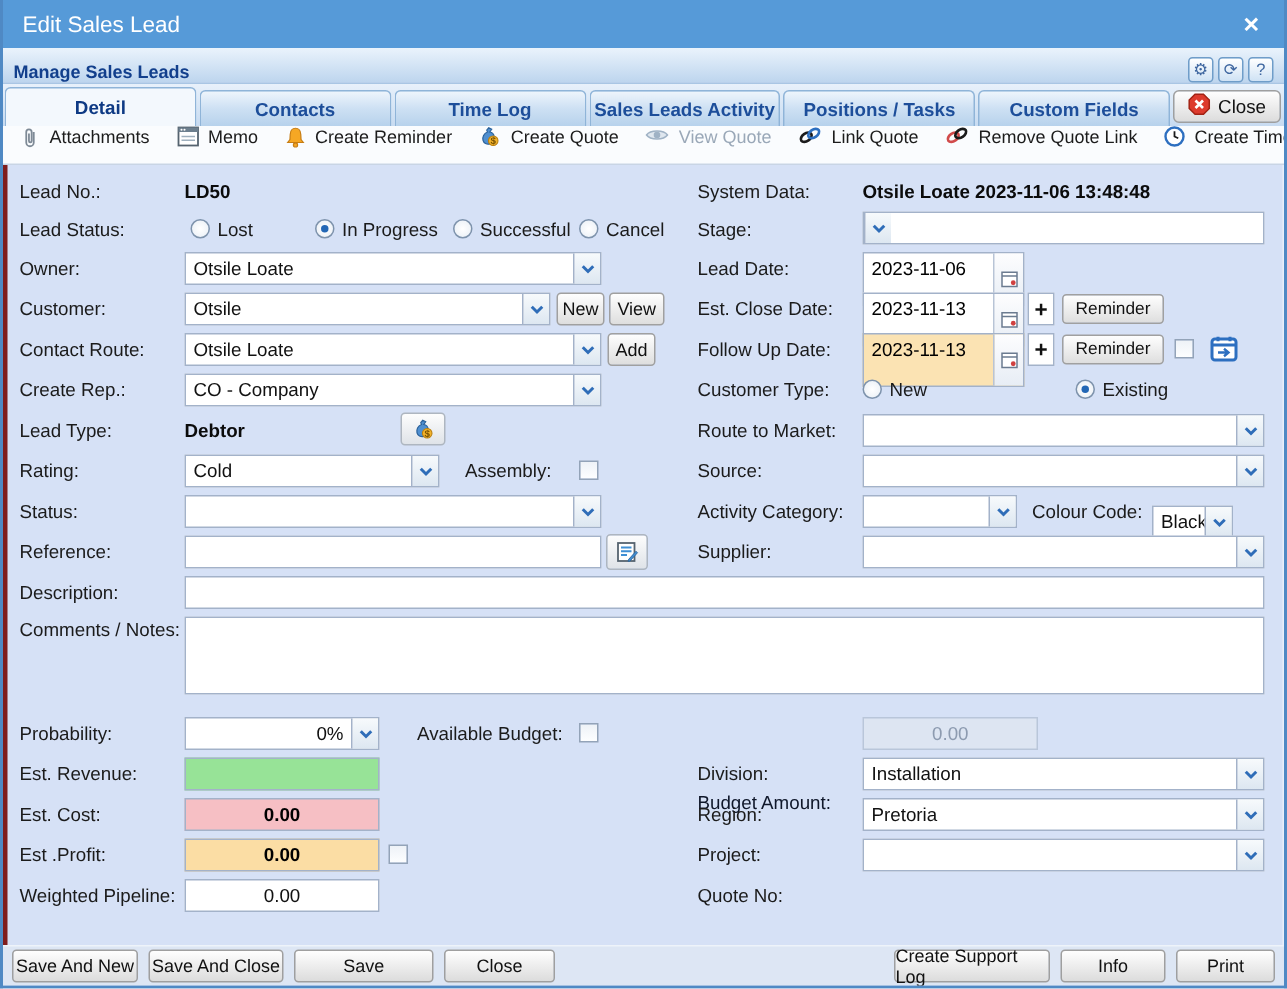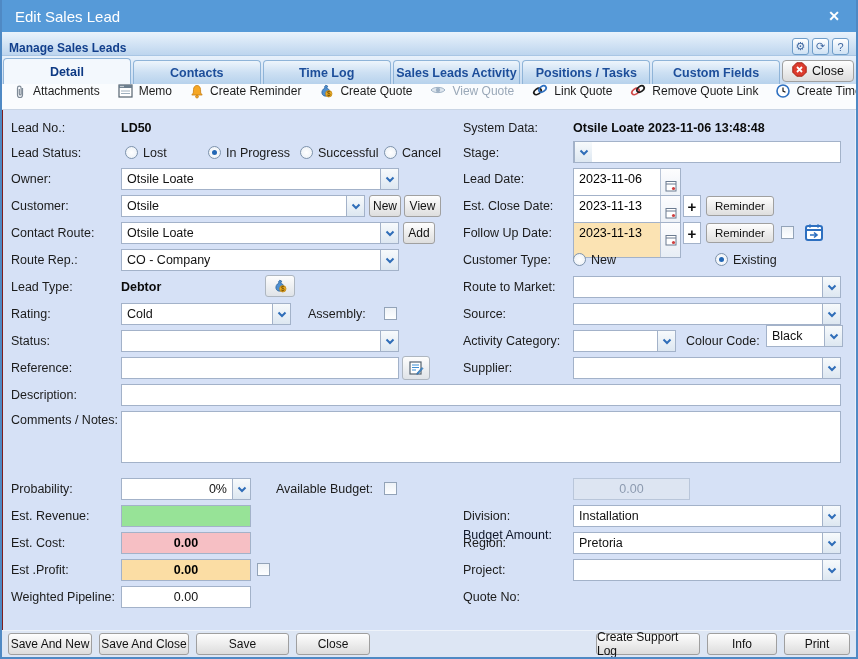--- a/index.html
+++ b/index.html
@@ -32,21 +32,21 @@
                display:flex; align-items:center; gap:5px; font-size:12.5px; color:#111; cursor:pointer; }
   
   .toolbar { height:26px; flex:0 0 26px; background:#fafcfe; border-bottom:1px solid #c9d5e5;
              display:flex; align-items:center; padding:0 2px; }
   .titem { display:flex; align-items:flex-start; gap:6px; padding:0 9px; height:100%;
            font-size:12px; color:#1c1c1c; cursor:pointer; white-space:nowrap; }
   .titem.disabled { color:#9aa8b8; cursor:default; }
   .tsep { width:1px; height:15px; background:#c3cdda; box-shadow:1px 0 0 #ffffff; }
   
   .form { position:relative; flex:1 1 auto; background:#d6e1f6;
-          border-left:1px solid #7f1d1d; border-right:1px solid #e9effa; }
+          border-left:3px solid #7f1d1d; border-right:1px solid #e9effa; }
   .lbl { position:absolute; font-size:12.5px; color:#1b1b1b; white-space:nowrap; }
   .lbl.dis { color:#0f172a;margin-top:46px; }
   .bval { position:absolute; font-size:12.5px; font-weight:bold; color:#0b0b0b; white-space:nowrap; }
   .combo { position:absolute; height:22px; background:#fff; border:1px solid #a3b2c9; display:flex; cursor:pointer; }
   .combo .ct { flex:1; font-size:12.5px; color:#111; padding:3px 5px 0 5px; white-space:nowrap; overflow:hidden; }
   .combo .cbtn { width:18px; flex:0 0 18px; border-left:1px solid #a3b2c9;
                  background:linear-gradient(#f7fafc,#dde7f1); display:flex; align-items:center; justify-content:center; }
   .tinput { position:absolute; height:22px; border:1px solid #a3b2c9; background:#fff;
             font-size:12.5px; font-family:"Liberation Sans",sans-serif; padding:0 5px; color:#111; }
   .tinput.center { text-align:center; }
@@ -287,21 +287,21 @@
     <span class="cb" style="left:778px;top:116px"></span>
     <div class="iconbtn" style="left:798px;top:111px;width:26px;height:23px;background:none;border:none">
         <svg width="20" height="19" viewBox="0 0 20 19">
           <rect x="2" y="3" width="16" height="14" rx="2" fill="#fff" stroke="#2d6fc0" stroke-width="2"></rect>
           <path d="M2 7 h16" stroke="#2d6fc0" stroke-width="2"></path>
           <path d="M6 1.5 v3 M14 1.5 v3" stroke="#2d6fc0" stroke-width="2"></path>
           <path d="M6 12 h6 M10 9.5 L13 12 L10 14.5" fill="none" stroke="#2d6fc0" stroke-width="1.6"></path>
         </svg>
       </div>
 
-    <span class="lbl" style="left:8px;top:143px">Route Rep.:</span>
+    <span class="lbl" style="left:8px;top:143px">Create Rep.:</span>
     <div class="combo" style="left:118px;top:139px;width:278px">
       <span class="ct">CO - Company</span>
       <span class="cbtn">
           <svg width="10" height="7" viewBox="0 0 10 7">
             <path d="M1.5 1.5 L5 5 L8.5 1.5" fill="none" stroke="#2f6db8" stroke-width="2"></path>
           </svg>
         </span>
     </div>
     <span class="lbl" style="left:460px;top:143px">Customer Type:</span>
     <span class="radio" style="left:570px;top:143px"></span>
@@ -361,21 +361,21 @@
     <span class="lbl" style="left:460px;top:224px">Activity Category:</span>
     <div class="combo" style="left:570px;top:220px;width:103px">
       <span class="ct"></span>
       <span class="cbtn">
           <svg width="10" height="7" viewBox="0 0 10 7">
             <path d="M1.5 1.5 L5 5 L8.5 1.5" fill="none" stroke="#2f6db8" stroke-width="2"></path>
           </svg>
         </span>
     </div>
     <span class="lbl" style="left:683px;top:224px">Colour Code:</span>
-    <div class="combo" style="left:763px;top:215px;width:77px">
+    <div class="combo" style="left:763px;top:227px;width:54px">
       <span class="ct">Black</span>
       <span class="cbtn">
           <svg width="10" height="7" viewBox="0 0 10 7">
             <path d="M1.5 1.5 L5 5 L8.5 1.5" fill="none" stroke="#2f6db8" stroke-width="2"></path>
           </svg>
         </span>
     </div>
 
     <span class="lbl" style="left:8px;top:251px">Reference:</span>
     <input class="tinput" style="left: 118px; top: 247px; width: 278px;" value="">

